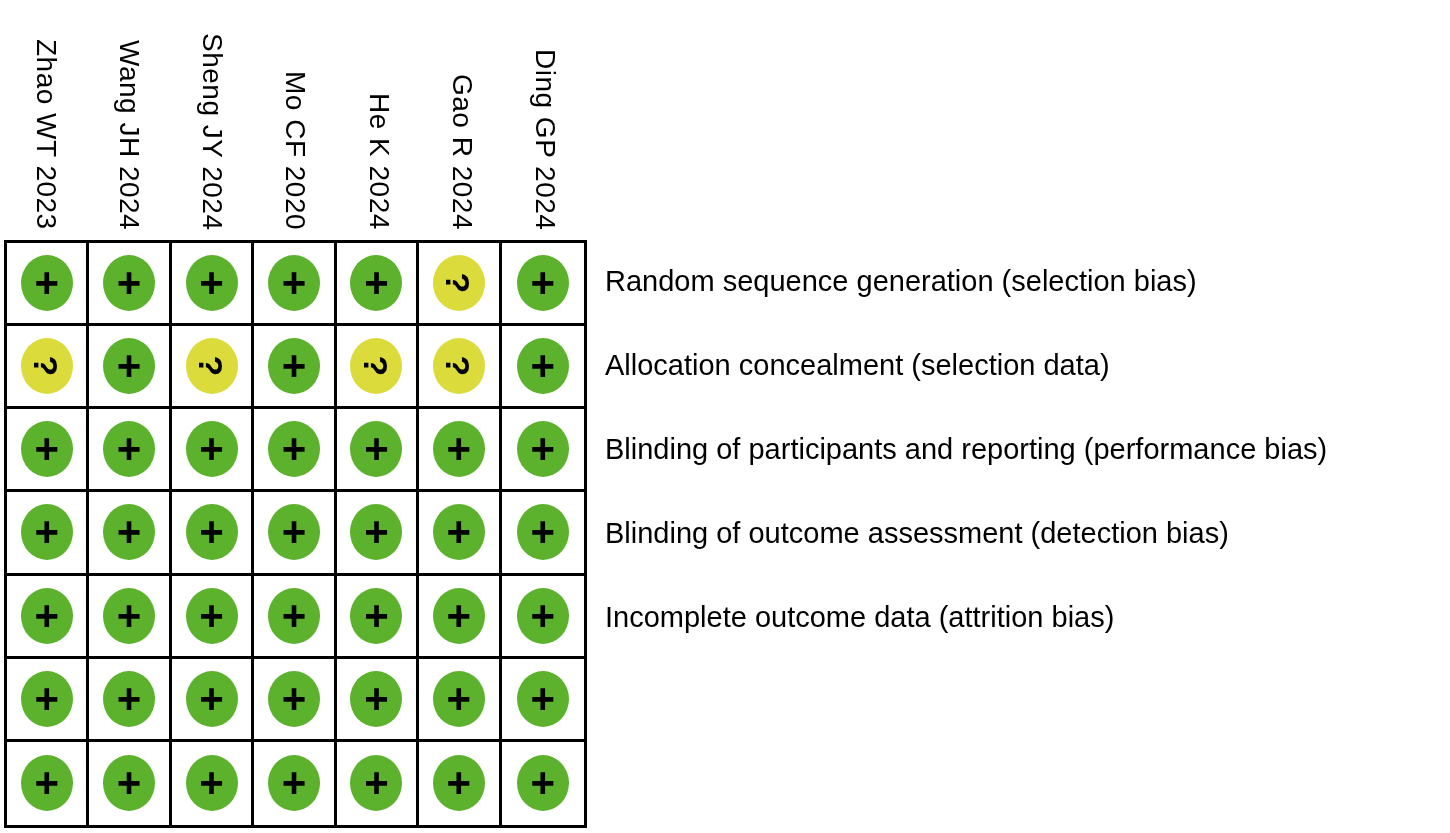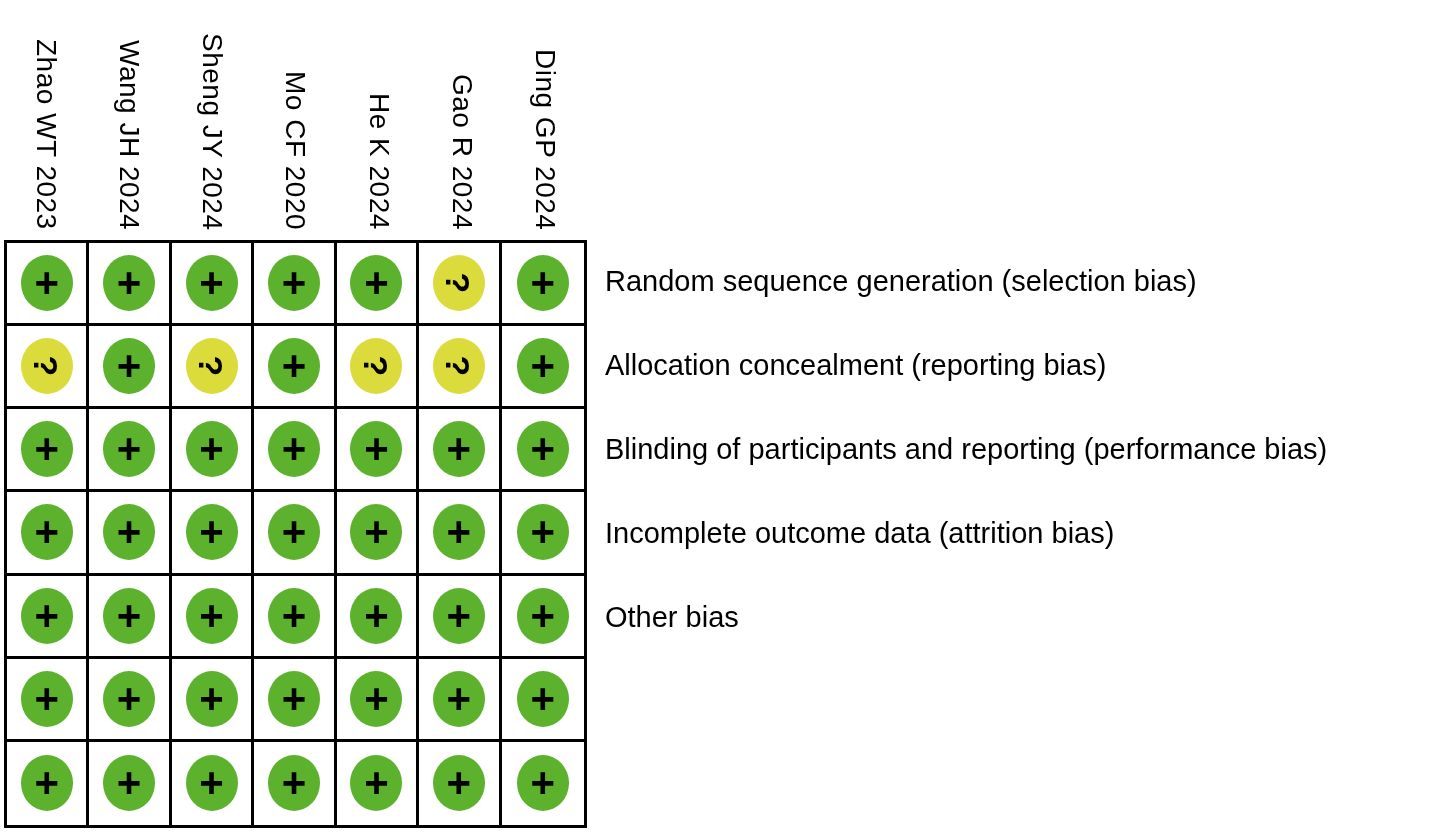--- a/index.html
+++ b/index.html
@@ -370,18 +370,18 @@
         </div>
       </div>
       <div class="cell last-col last-row">
         <div class="dot" style="background: rgb(92, 178, 45);">
           <span class="sym">+</span>
         </div>
       </div>
     </div>
   <div class="labels" id="labels">
       <div class="row-label">Random sequence generation (selection bias)</div>
-      <div class="row-label">Allocation concealment (reporting bias)</div>
+      <div class="row-label">Allocation concealment (selection data)</div>
       <div class="row-label">Blinding of participants and reporting (performance bias)</div>
+      <div class="row-label">Blinding of outcome assessment (detection bias)</div>
       <div class="row-label">Incomplete outcome data (attrition bias)</div>
-      <div class="row-label">Other bias</div>
     </div>
 </div>
 
 </body></html>

